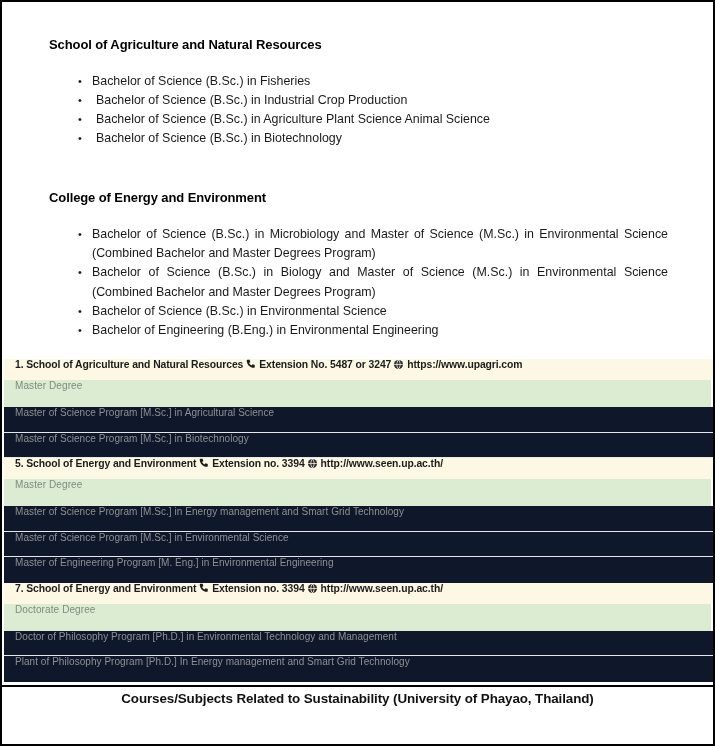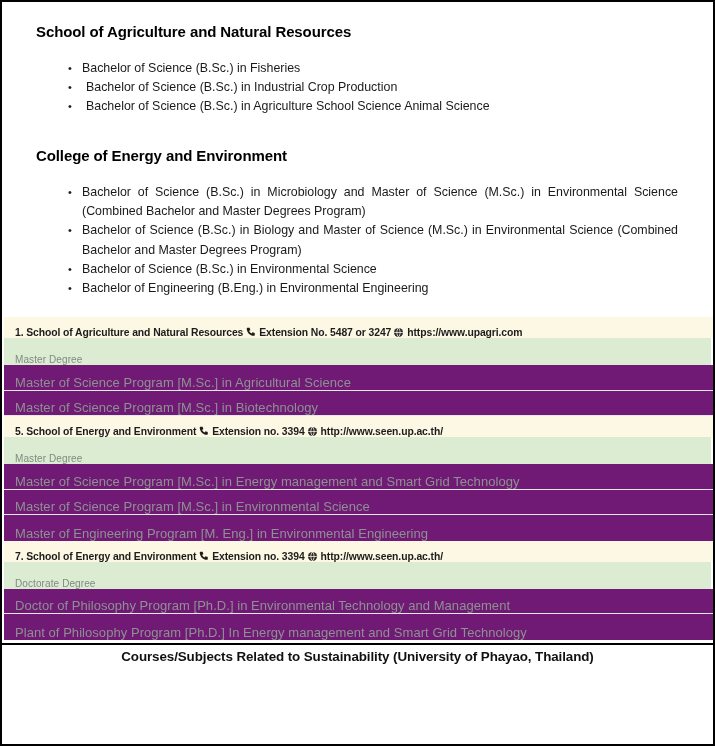--- a/index.html
+++ b/index.html
@@ -23,35 +23,35 @@
     overflow: hidden;
   }
 
   .doc-area {
     padding: 0 14px 0 14px;
     box-sizing: border-box;
   }
 
   
   .sec-heading {
-    font-size: 15px;
+    font-size: 13px;
     font-weight: bold;
     color: #000000;
     letter-spacing: -0.1px;
-    margin: 0;
+    margin: 13px;
     padding: 22px 0 0 20px;
     line-height: 16px;
   }
   .sec-heading.second {
     padding-top: 26px;
   }
 
   ul.bullets {
     list-style: none;
-    margin: 6px;
+    margin: 16px;
     padding: 0;
   }
   ul.bullets.first {
     margin-top: 19px;
   }
   ul.bullets.second {
     margin-top: 19px;
   }
   ul.bullets li {
     position: relative;
@@ -87,44 +87,44 @@
     margin-top: 19px;
     width: 715px;
     box-sizing: border-box;
     padding-left: 2px;
   }
   .trow {
     box-sizing: border-box;
     width: 711px;
     padding: 0 8px 0 11px;
     display: flex;
-    align-items: flex-end;
+    align-items: flex-start;
     white-space: nowrap;
     overflow: hidden;
   }
   .trow.header {
     background: #fdf8e4;
     height: 21px;
     font-size: 10.4px;
     font-weight: bold;
     color: #1c1c1c;
     letter-spacing: -0.1px;
   }
   .trow.degree {
     background: #dcecd3;
     height: 27px;
     font-size: 10px;
     color: #7d8c7d;
     letter-spacing: 0.1px;
     width: 707px;
   }
   .trow.program {
-    background: #701a75;
+    background: #0f172a;
     height: 25.5px;
-    font-size: 13px;
+    font-size: 10px;
     color: #8e9192;
     letter-spacing: 0.05px;
     border-bottom: 1px solid #e6e8e8;
   }
   .trow.program.last-of-group {
     border-bottom: none;
   }
 
   .hdr-text { display: inline; }
   .ico {
@@ -157,21 +157,22 @@
 <body>
 
 <div class="figure">
 
   <div class="doc-area">
 
     <div class="sec-heading">School of Agriculture and Natural Resources</div>
     <ul class="bullets first">
       <li><span>Bachelor of Science (B.Sc.) in Fisheries</span></li>
       <li><span class="lead-space"></span><span>Bachelor of Science (B.Sc.) in Industrial Crop Production</span></li>
-      <li><span class="lead-space"></span><span>Bachelor of Science (B.Sc.) in Agriculture School Science Animal Science</span></li>
+      <li><span class="lead-space"></span><span>Bachelor of Science (B.Sc.) in Agriculture Plant Science Animal Science</span></li>
+      <li><span class="lead-space"></span><span>Bachelor of Science (B.Sc.) in Biotechnology</span></li>
     </ul>
 
     <div class="sec-heading second">College of Energy and Environment</div>
     <ul class="bullets second">
       <li><span>Bachelor of Science (B.Sc.) in Microbiology and Master of Science (M.Sc.) in Environmental Science (Combined Bachelor and Master Degrees Program)</span></li>
       <li><span>Bachelor of Science (B.Sc.) in Biology and Master of Science (M.Sc.) in Environmental Science (Combined Bachelor and Master Degrees Program)</span></li>
       <li><span>Bachelor of Science (B.Sc.) in Environmental Science</span></li>
       <li><span>Bachelor of Engineering (B.Eng.) in Environmental Engineering</span></li>
     </ul>
   </div>

